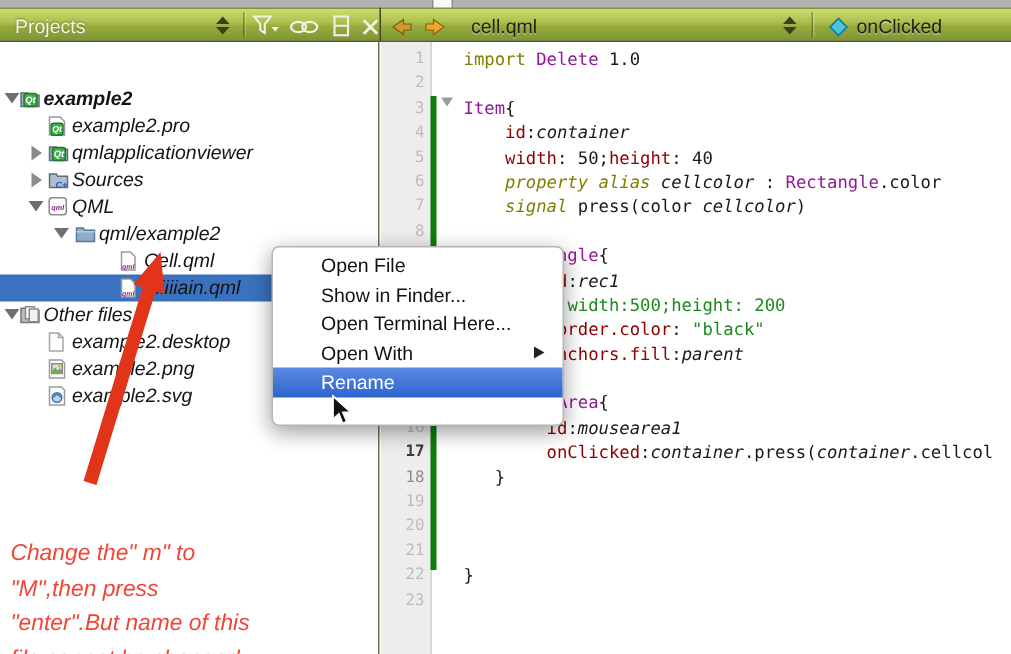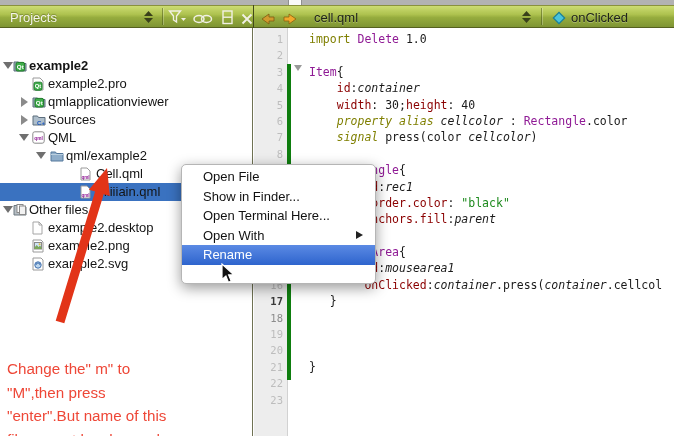--- a/index.html
+++ b/index.html
@@ -15,21 +15,21 @@
   .hdr-left{left:0;width:253px;}
   .hdr-right{left:254px;width:420px;}
   .hdr-vdiv{position:absolute;left:253px;top:5px;width:1px;height:23px;background:#41481a;}
   .hdr-title{position:absolute;top:4px;font-size:13px;color:#f4f3ea;text-shadow:0 -1px 1px rgba(60,70,10,.5);}
   .hdr-dark-title{position:absolute;top:4px;font-size:13px;color:#1f2212;font-weight:bold;text-shadow:0 1px 0 rgba(255,255,255,.25);}
   .hdr-sep{position:absolute;top:2px;width:1px;height:17px;background:rgba(60,70,20,.45);box-shadow:1px 0 0 rgba(255,255,255,.25);}
   .hicon{position:absolute;top:3px;}
 
   
   .left-panel{position:absolute;left:0;top:28px;width:253px;height:408px;background:#fff;
-     border-right:1px solid #6f7253;box-sizing:border-box;}
+     border-right:1px solid #6f7253;box-sizing:border-box;font-style:italic;}
   .trow{position:absolute;left:0;width:252px;height:18px;font-size:13px;color:#141414;}
   .trow .lbl{position:absolute;top:1px;white-space:nowrap;}
   .trow.sel{background:#3a72c0;}
   .tarrow{position:absolute;top:5px;width:0;height:0;}
   .tarrow.exp{border-left:5px solid transparent;border-right:5px solid transparent;border-top:7px solid #6f6f6f;}
   .tarrow.col{border-top:5px solid transparent;border-bottom:5px solid transparent;border-left:7px solid #8b8b8b;margin-top:-1px;}
   .ticon{position:absolute;top:2px;width:14px;height:14px;}
   .ticon svg{display:block;}
 
   
@@ -55,21 +55,21 @@
   .c-kwi{color:#7f7f00;font-style:italic;}
   .c-type{color:#8f1a95;}
   .c-prop{color:#8b0000;}
   .c-str{color:#1d8a1d;}
   .c-id{font-style:italic;}
 
   
   .cmenu{position:absolute;left:181px;top:164px;width:195px;height:120px;background:#fff;
      border:1px solid #b5b5b5;border-radius:5px;box-shadow:0 4px 14px rgba(0,0,0,.4);
      box-sizing:border-box;padding-top:2px;z-index:10;}
-  .mitem{position:relative;height:19.5px;line-height:19.5px;font-size:13px;color:#111;padding-left:21px;}
+  .mitem{position:relative;height:19.5px;line-height:19.5px;font-size:13px;color:#111;padding-left:32px;}
   .mitem.hl{background:linear-gradient(#5b8ae4,#2e64cd);color:#fff;}
   .msub{position:absolute;right:12px;top:5px;width:0;height:0;
      border-top:4.5px solid transparent;border-bottom:4.5px solid transparent;border-left:7px solid #222;}
   .mdel{position:absolute;right:11px;top:0;font-size:14px;color:#222;}
   .cursor{position:absolute;left:220px;top:263px;z-index:20;}
 </style>
 </head>
 <body>
 
 <div class="top-strip">
@@ -302,26 +302,27 @@
         <div>23</div>
       </div>
   </div>
   <div class="change-bar"></div>
   <div class="fold"></div>
   <div class="code" id="code">
       <div><span class="c-kw">import </span><span class="c-type">Delete</span><span> 1.0</span></div>
       <div>&nbsp;</div>
       <div><span class="c-type">Item</span><span>{</span></div>
       <div><span>    </span><span class="c-prop">id</span><span>:</span><span class="c-id">container</span></div>
-      <div><span>    </span><span class="c-prop">width</span><span>: 30;</span><span class="c-prop">height</span><span>: 40</span></div>
+      <div><span>    </span><span class="c-prop">width</span><span>: 50;</span><span class="c-prop">height</span><span>: 40</span></div>
       <div><span>    </span><span class="c-kwi">property alias</span><span> </span><span class="c-id">cellcolor</span><span> : </span><span class="c-type">Rectangle</span><span>.color</span></div>
       <div><span>    </span><span class="c-kwi">signal</span><span> press(color </span><span class="c-id">cellcolor</span><span>)</span></div>
       <div>&nbsp;</div>
       <div><span>    </span><span class="c-type">Rectangle</span><span>{</span></div>
       <div><span>        </span><span class="c-prop">id</span><span>:</span><span class="c-id">rec1</span></div>
+      <div><span>          </span><span class="c-str">width:500;height: 200</span></div>
       <div><span>        </span><span class="c-prop">border.color</span><span>: </span><span class="c-str">"black"</span></div>
       <div><span>        </span><span class="c-prop">anchors.fill</span><span>:</span><span class="c-id">parent</span></div>
       <div>&nbsp;</div>
       <div><span>    </span><span class="c-type">MouseArea</span><span>{</span></div>
       <div><span>        </span><span class="c-prop">id</span><span>:</span><span class="c-id">mousearea1</span></div>
       <div><span>        </span><span class="c-prop">onClicked</span><span>:</span><span class="c-id">container</span><span>.press(</span><span class="c-id">container</span><span>.cellcol</span></div>
       <div><span>   }</span></div>
       <div>&nbsp;</div>
       <div>&nbsp;</div>
       <div>&nbsp;</div>

